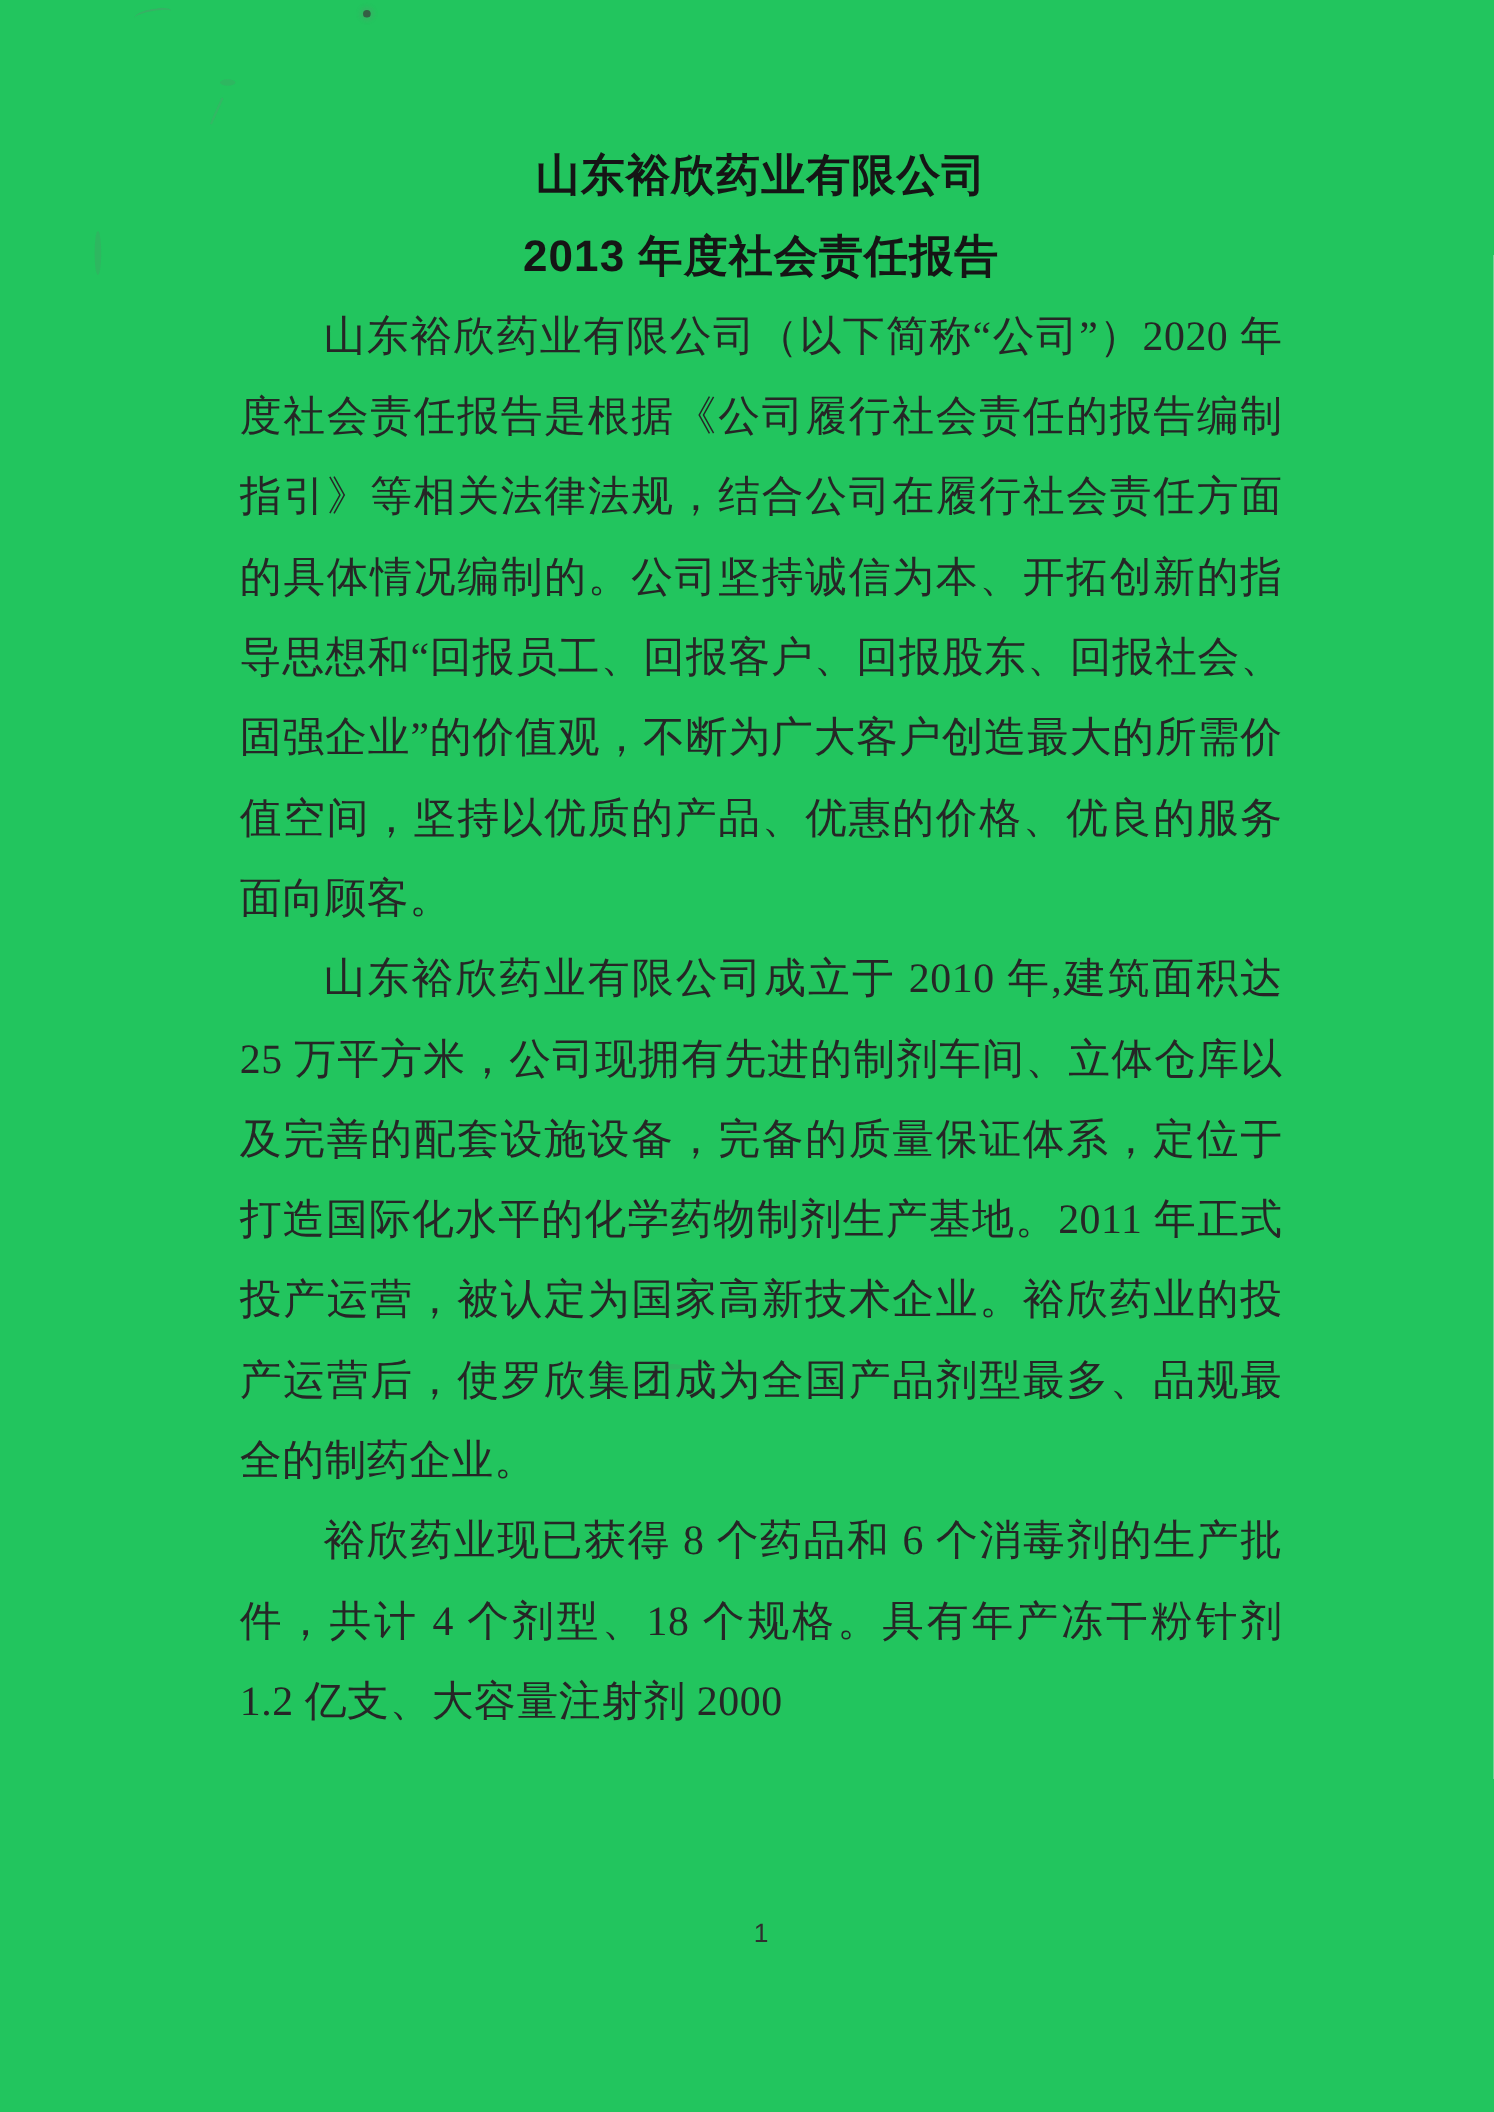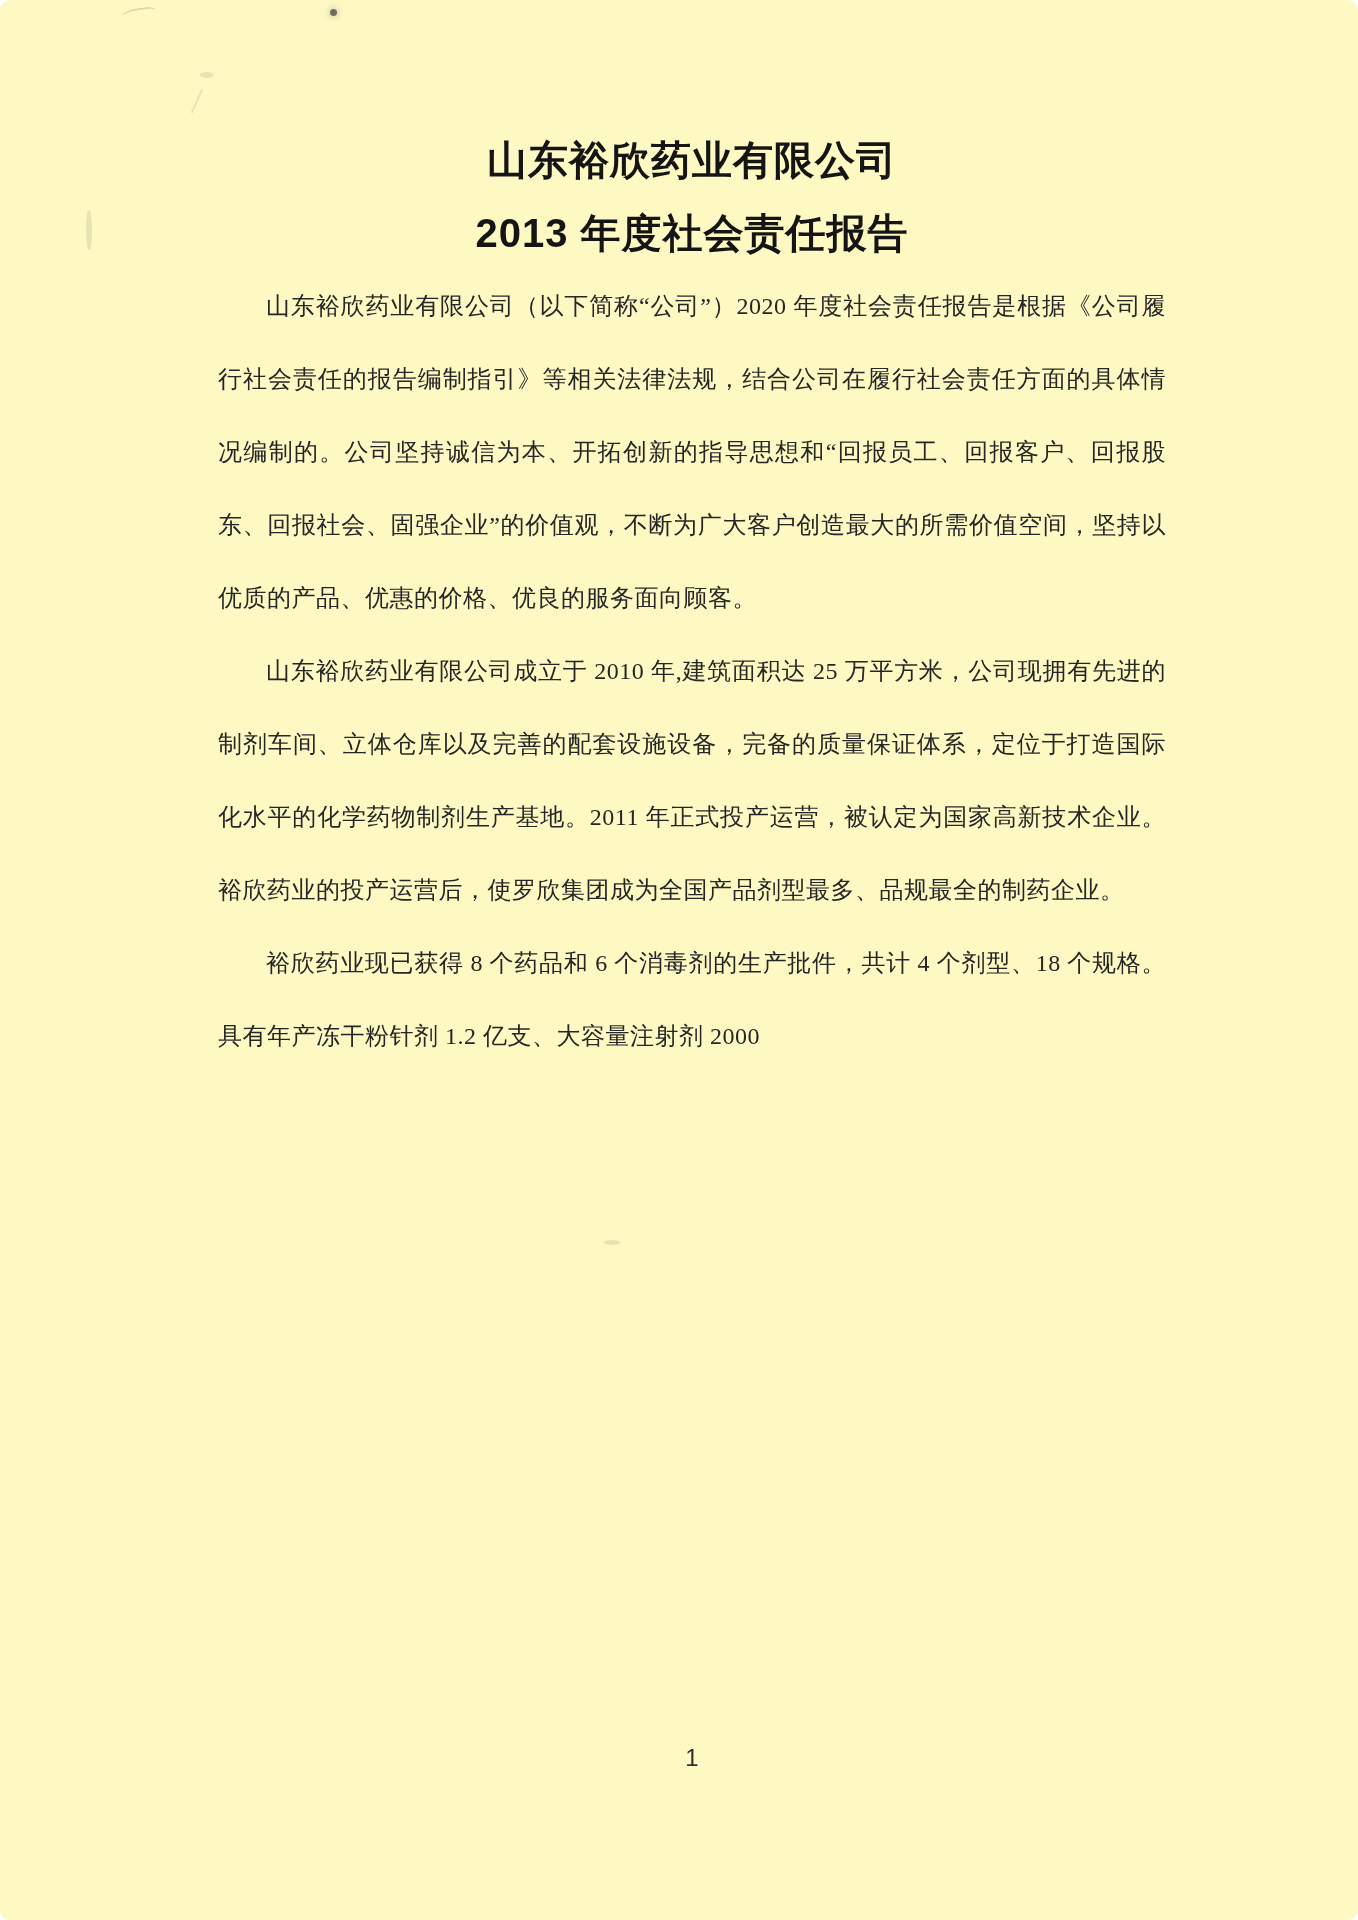--- a/index.html
+++ b/index.html
@@ -4,45 +4,44 @@
 <style>
   html, body {
     margin: 0;
     padding: 0;
     background: #ffffff;
   }
   .page {
     position: relative;
     width: 1358px;
     height: 1920px;
-    background: #fef9c3;
+    background: #22c55e;
     overflow: hidden;
     font-family: "Liberation Serif", serif;
     color: #212121;
-    border-radius: 11px;
   }
   .content {
     position: absolute;
     left: 218px;
     top: 124px;
     width: 948px;
   }
   .doc-title, .doc-subtitle {
     margin: 0;
     text-align: center;
     font-family: "Liberation Sans", sans-serif;
     font-weight: 700;
     font-size: 40px;
     line-height: 73px;
     color: #151515;
     letter-spacing: 1px;
   }
   p.body {
     margin: 0;
-    font-size: 24px;
+    font-size: 38px;
     line-height: 73px;
     text-align: justify;
     text-indent: 2em;
     letter-spacing: 0.5px;
     color: #262626;
   }
   h3.section-heading {
     margin: 0;
     font-family: "Liberation Sans", sans-serif;
     font-weight: 700;

